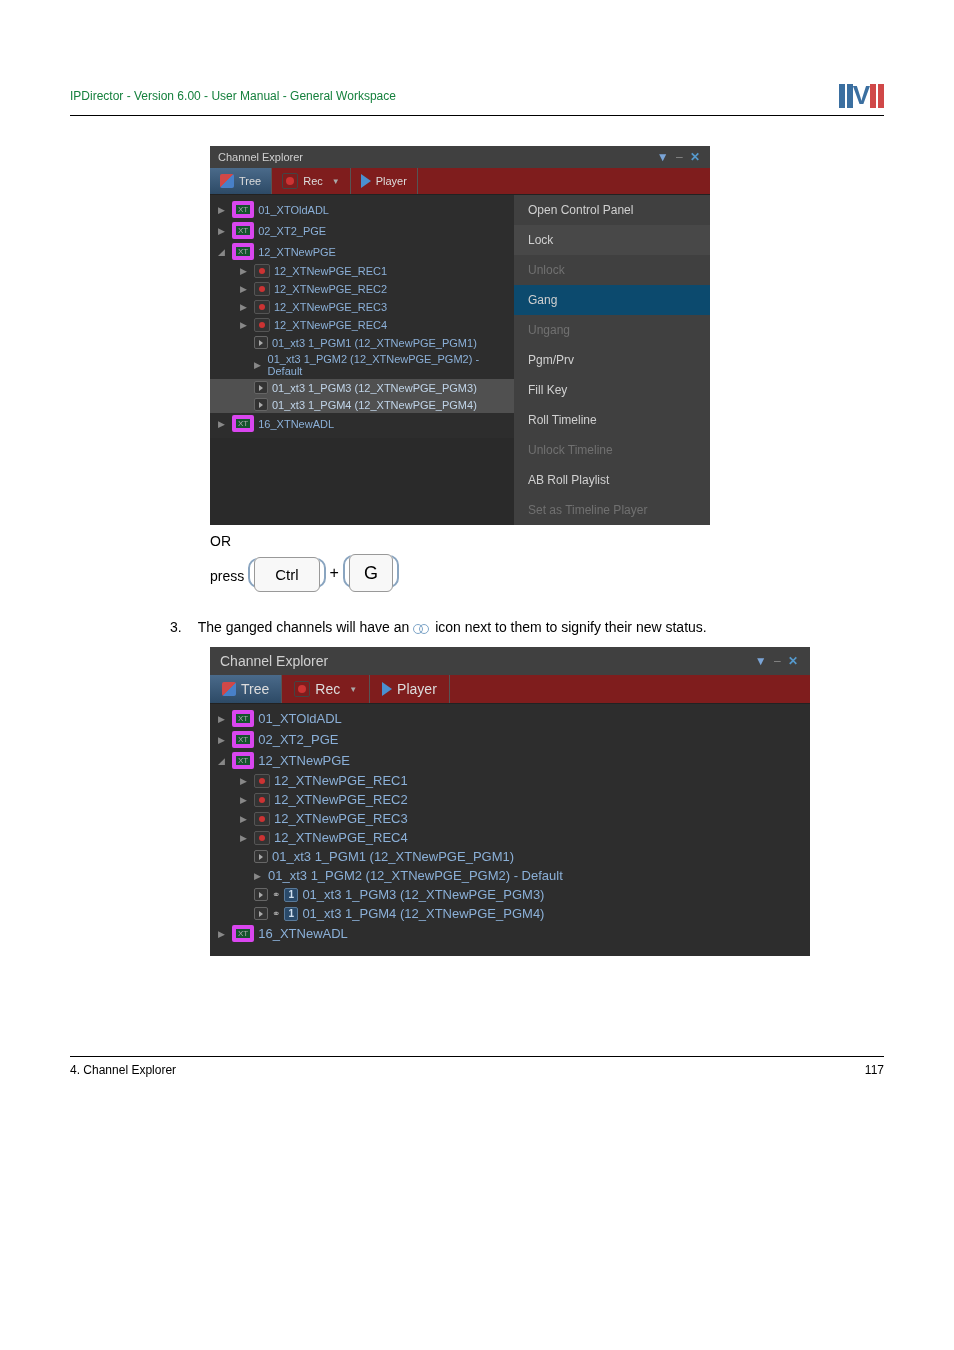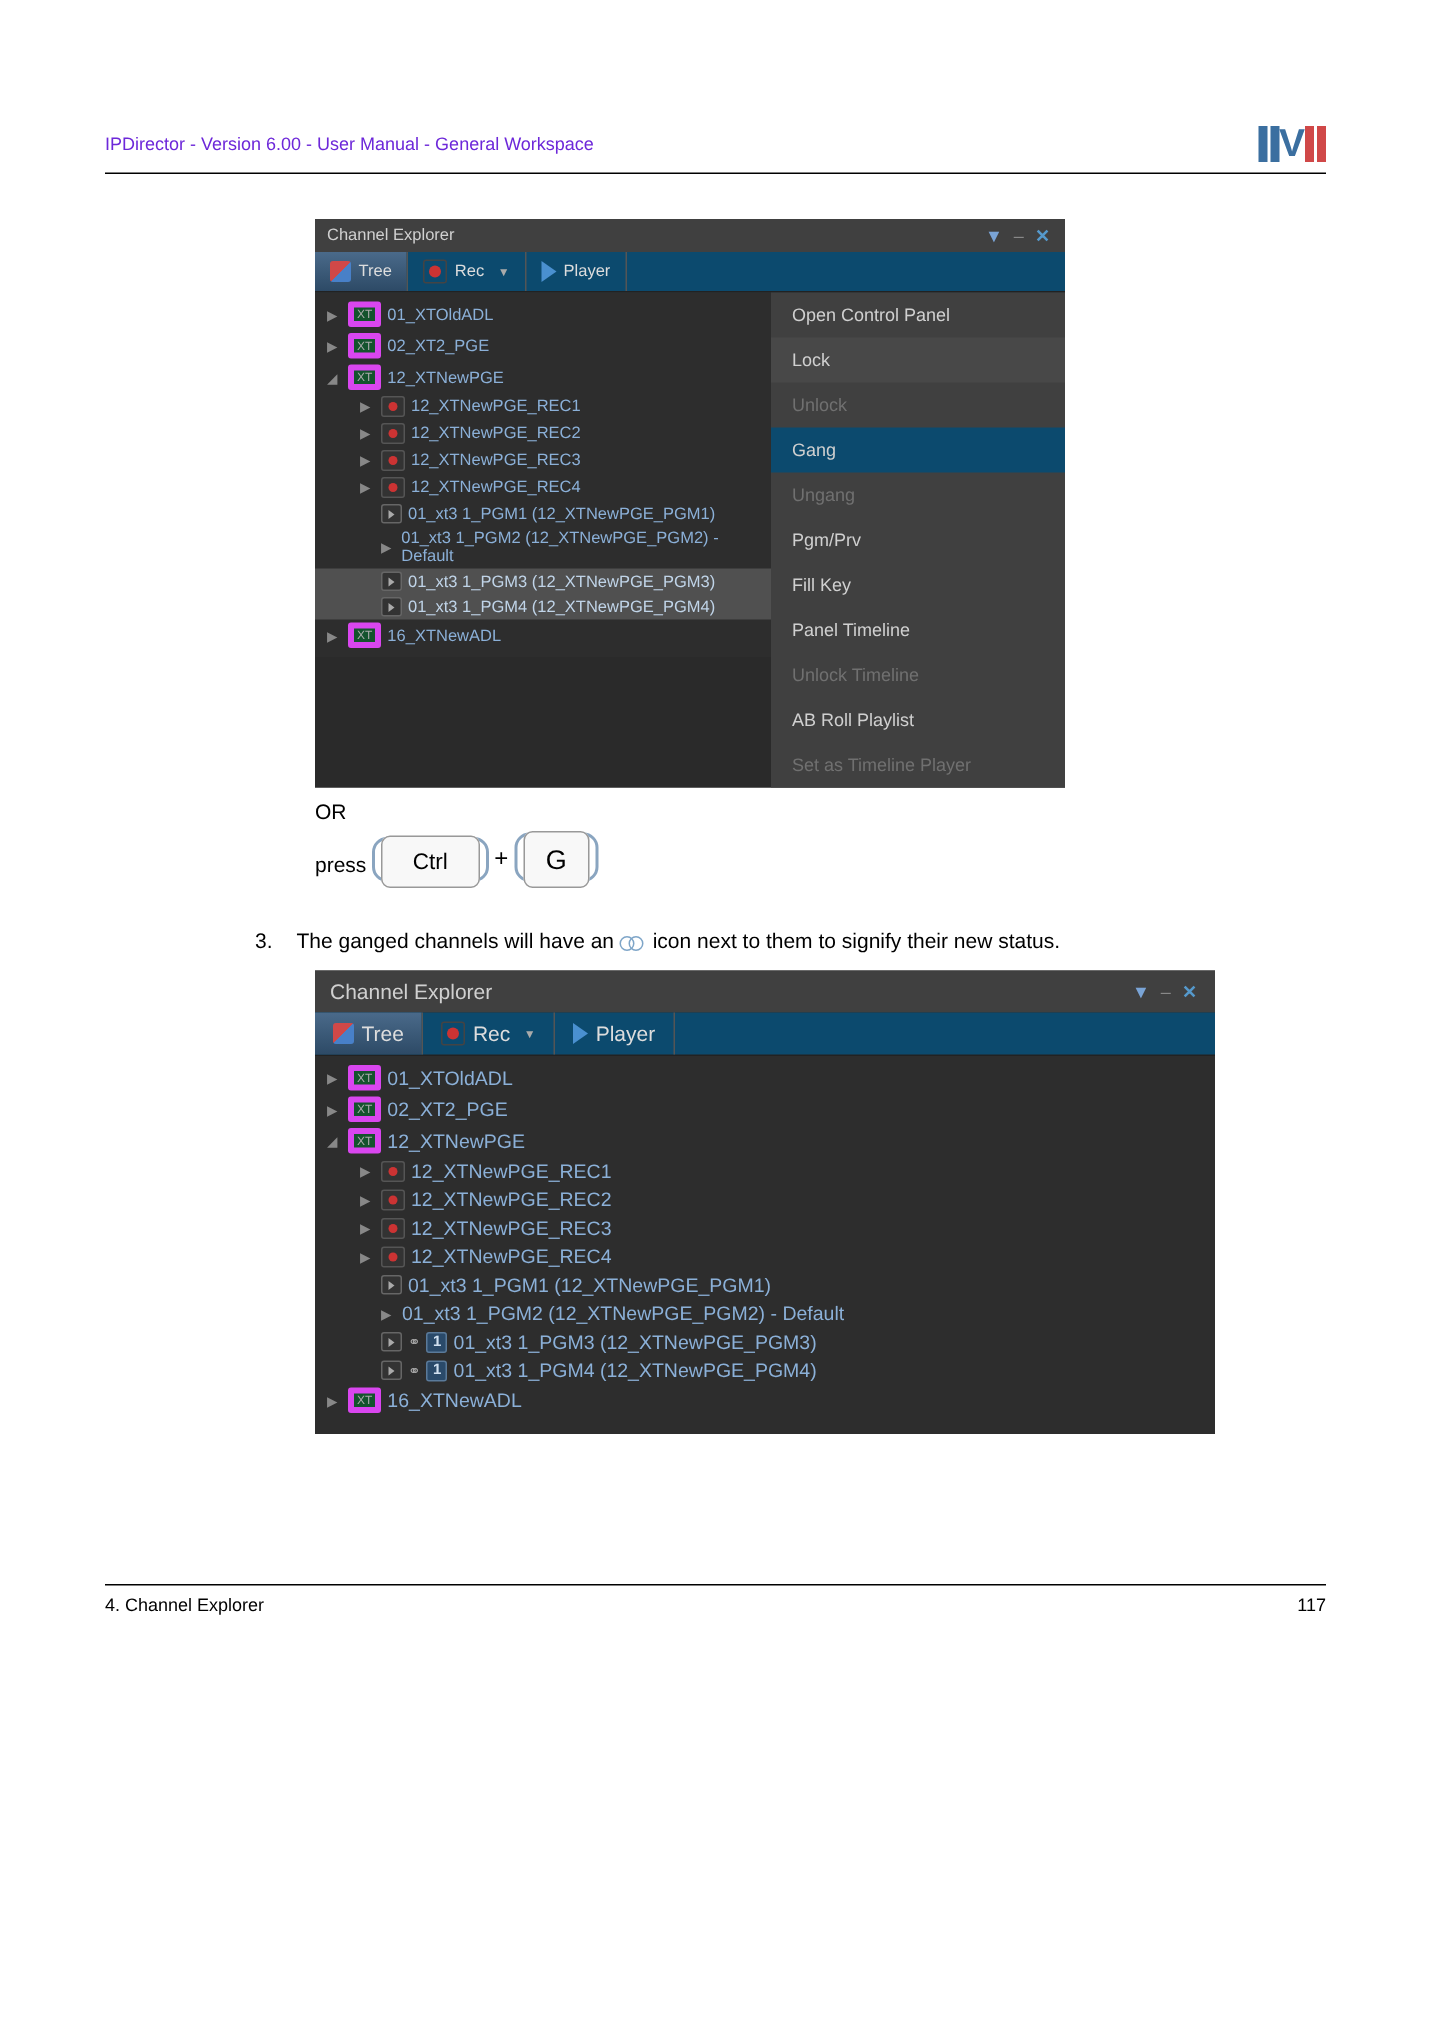--- a/index.html
+++ b/index.html
@@ -16,21 +16,21 @@
     .header {
       display: flex;
       justify-content: space-between;
       align-items: center;
       border-bottom: 1px solid #000;
       padding-bottom: 4px;
       margin-bottom: 30px;
     }
     .header-text {
       font-size: 12px;
-      color: #6d28d9;
+      color: #15803d;
     }
     .logo {
       display: flex;
       align-items: center;
       gap: 2px;
     }
     .logo-bar {
       width: 6px;
       height: 24px;
     }
@@ -72,21 +72,21 @@
       font-size: 14px;
     }
     .win-controls {
       color: #888;
       font-size: 12px;
       letter-spacing: 2px;
     }
     .win-controls .down { color: #7aa4d6; }
     .win-controls .close { color: #5599cc; font-weight: bold; }
     .toolbar {
-      background: #0c4a6e;
+      background: #7f1d1d;
       padding: 0;
       display: flex;
       border-bottom: 1px solid #222;
     }
     .toolbar-btn {
       padding: 5px 10px;
       display: flex;
       align-items: center;
       gap: 5px;
       color: #ddd;
@@ -367,21 +367,21 @@
         </div>
       </div>
       <div class="ctx-menu">
         <div class="ctx-item">Open Control Panel</div>
         <div class="ctx-item" style="background:#484848">Lock</div>
         <div class="ctx-item disabled">Unlock</div>
         <div class="ctx-item" style="background:#0c4a6e">Gang</div>
         <div class="ctx-item disabled">Ungang</div>
         <div class="ctx-item">Pgm/Prv</div>
         <div class="ctx-item">Fill Key</div>
-        <div class="ctx-item">Panel Timeline</div>
+        <div class="ctx-item">Roll Timeline</div>
         <div class="ctx-item disabled">Unlock Timeline</div>
         <div class="ctx-item">AB Roll Playlist</div>
         <div class="ctx-item disabled">Set as Timeline Player</div>
       </div>
     </div>
   </div>
 
   <div class="or-text">OR</div>
   <div class="key-row">
     <span class="press-label">press</span>

